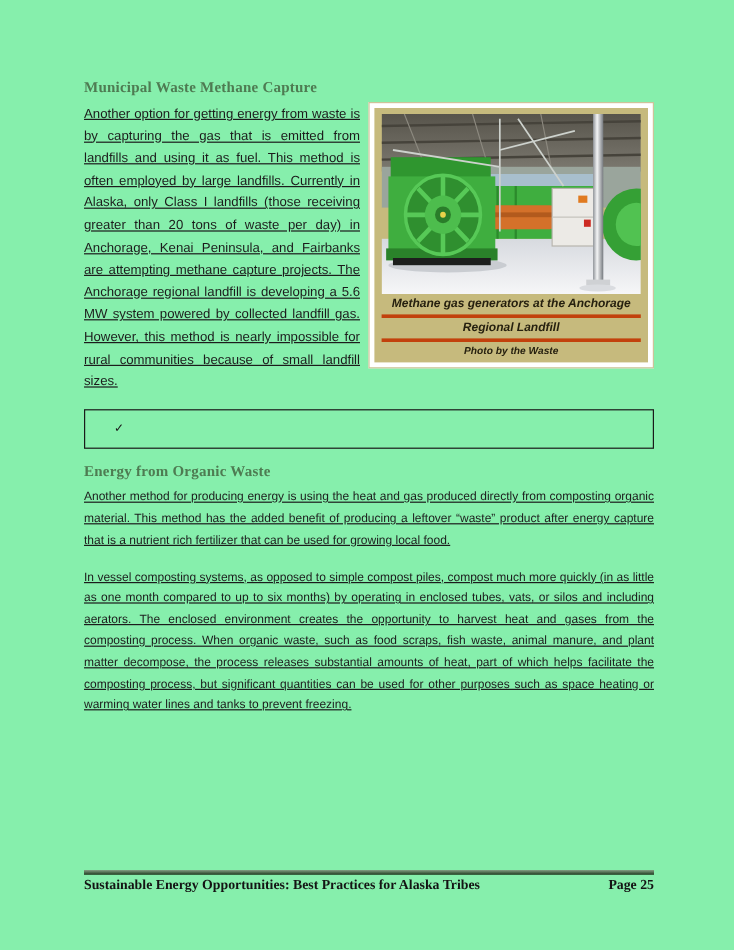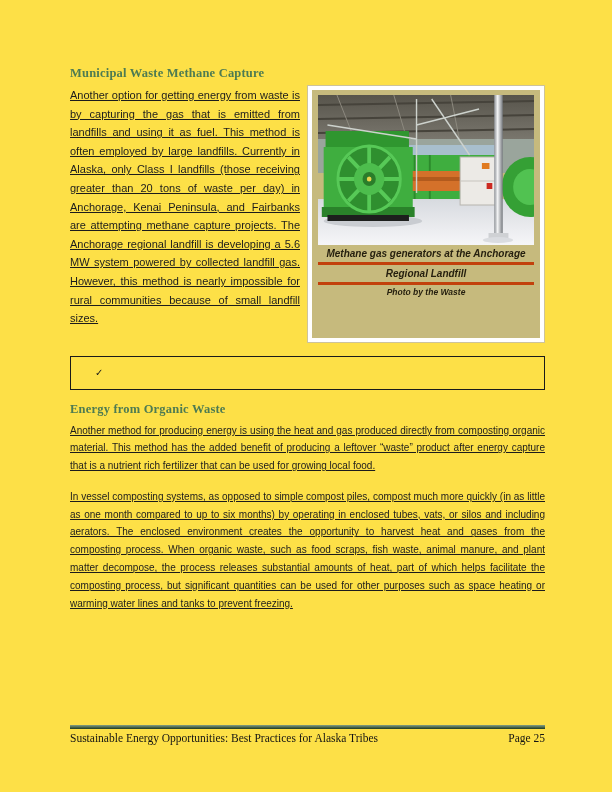--- a/index.html
+++ b/index.html
@@ -1,37 +1,37 @@
 <!DOCTYPE html>
 <html><head>
 <meta charset="utf-8">
 <style>
   html,body { margin:0; padding:0; background:#e8e8e8; }
   .page {
     position:relative; width:612px; height:792px; margin:0 auto;
-    background:#fde047; overflow:hidden;
+    background:#86efac; overflow:hidden;
     font-family:"Liberation Sans", sans-serif; color:#1c1c1c;
   }
   .content { position:absolute; left:70px; top:66px; width:475px; }
 
   .green-heading {
     font-family:"Liberation Serif", serif;
     font-weight:bold; font-size:12.5px; color:#4e7b52;
     letter-spacing:.2px; margin:0 0 5px 0;
   }
   .just { text-align:justify;text-decoration:underline; }
   .row1 { display:flex; }
   .leftcol { width:230px; margin-right:7px; }
   .leftcol .body { font-size:11px; line-height:18.6px; }
 
   
   .figure {
     width:238px; box-sizing:border-box; margin-top:19px;
     border:1px solid #cdc39a; background:#ffffff; padding:4px;
-    height:258px;
+    height:222px;
   }
   .figure-inner { background:#c6ba7d; padding:5px 6px 2px 6px; height:100%; box-sizing:border-box; }
   .photo { display:block; width:100%; height:150px; }
   .cap {
     font-style:italic; font-weight:bold; text-align:center;
     color:#26200f; font-size:10px; line-height:13px; padding:2px 0;
   }
   .cap.sep { border-top:3px solid #c2410c; }
   .credit { font-size:8.5px; line-height:11px; padding:2px 0 3px 0; }
 
@@ -46,21 +46,21 @@
 
   .sec2-head { margin-top:12px; margin-bottom:5px; }
   .para { font-size:10px; line-height:17.8px; margin:2px 0 0 0; }
   .para + .para { margin-top:13px; }
 
   
   .footer { position:absolute; left:70px; top:725px; width:475px; }
   .footer-bar { height:4px; background:linear-gradient(#84a084,#1f3b1f); margin-bottom:3px; }
   .footer-row {
     display:flex; justify-content:space-between;
-    font-family:"Liberation Serif", serif; font-size:11.5px; color:#141414;
+    font-family:"Liberation Serif", serif; font-size:11.5px; color:#141414;font-weight:bold;
   }
 </style>
 </head>
 <body>
 
 <div class="page">
   <div class="content">
 
     <div class="row1">
       <div class="leftcol">

